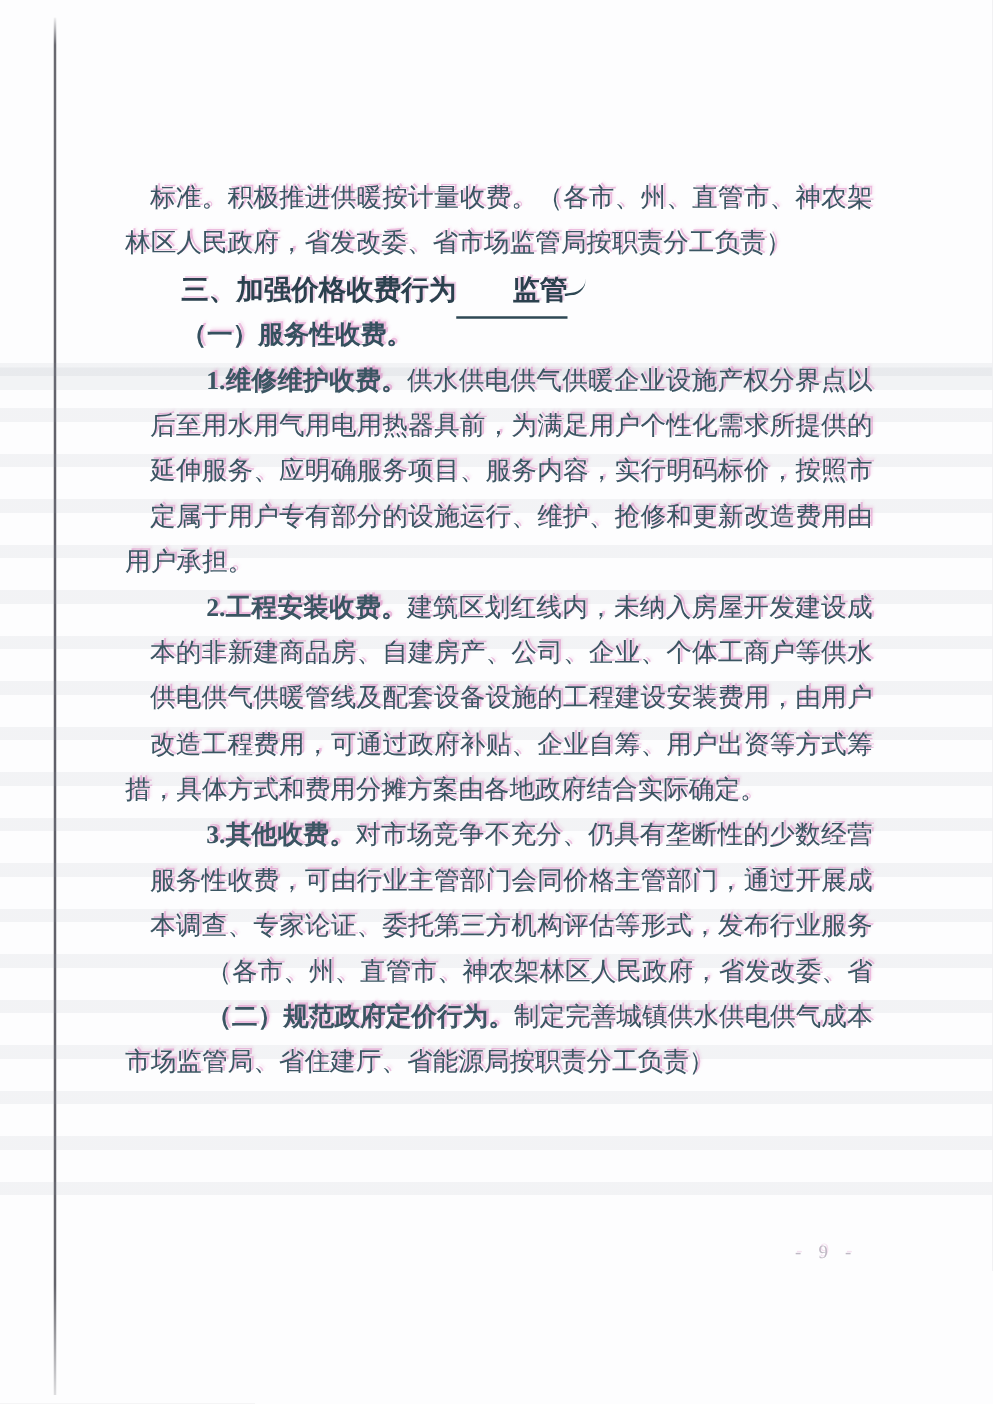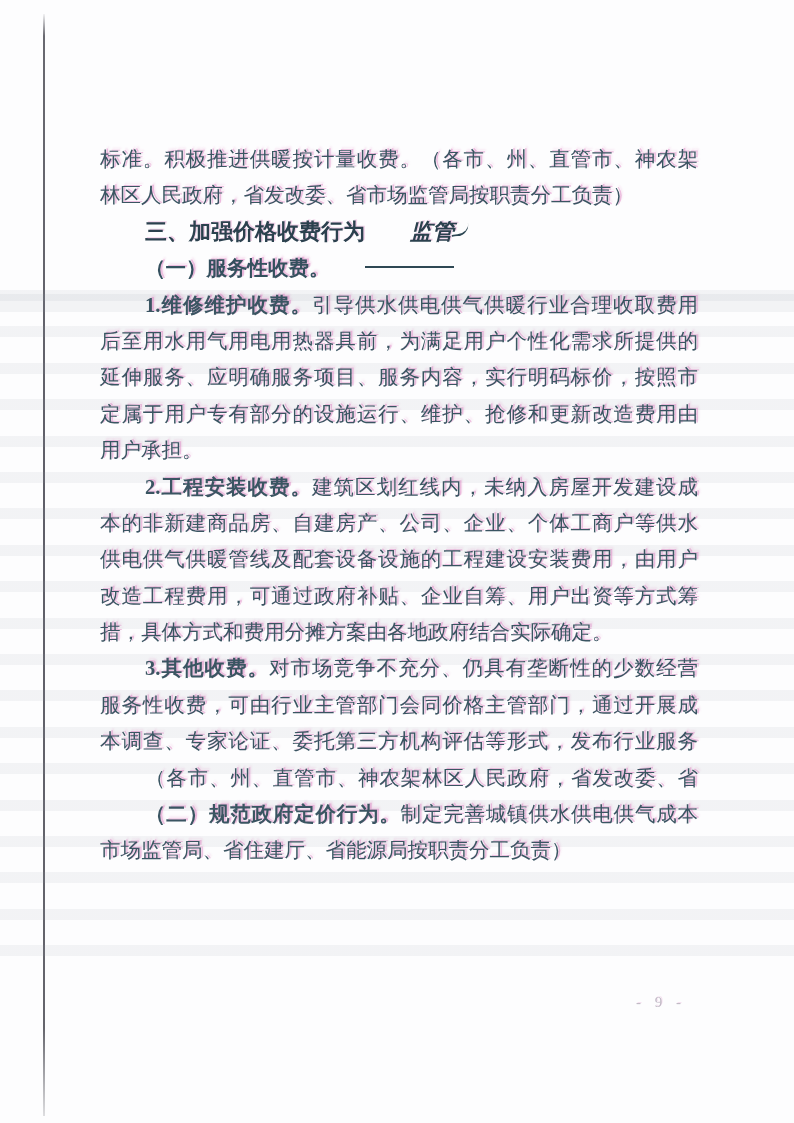--- a/index.html
+++ b/index.html
@@ -38,34 +38,33 @@
     color:#3a5562;
     font-size:20.5px;
     text-shadow:2px -1.5px 0 rgba(216,108,182,0.40), 3px -3px 2px rgba(216,108,182,0.16);
   }
   .line{
     line-height:36.4px;
     height:36.4px;
     white-space:normal;
     text-align:left;
   }
-  .j{ text-align:justify; text-align-last:justify; }
+  .j{ text-align:justify; text-align-last:justify;margin-left:20px; }
   .ind{ text-indent:45px; }
   .lead{ font-weight:bold; }
   .h3{
     font-family:"Liberation Sans","DejaVu Sans",sans-serif;
     font-weight:bold;font-size:22px;color:#2b414e;
     text-shadow:1.5px -1.5px 0 rgba(216,108,182,0.30);
   }
   .sub{ font-weight:600; color:#34505e; }
   .uword{
     display:inline-block;
     border-bottom:2.5px solid #2e4854;
-    padding-bottom:16px;
-    font-style:italic;
+    padding-bottom:3px;
   }
   .utail{
     display:inline-block;width:18px;height:10px;
     border-bottom:2px solid #2e4854;
     border-radius:0 0 14px 0;
     transform:translate(-3px,-3px) rotate(-6deg);
   }
   .page-number{
     position:absolute;left:636px;top:994px;width:110px;
     font-family:"Liberation Serif","DejaVu Serif",serif;
@@ -81,21 +80,21 @@
 
   <div class="scan-edge"></div>
   <div class="band-top"></div>
   <div class="streaks"></div>
 
   <div class="text-block">
     <div class="line j">标准。积极推进供暖按计量收费。（各市、州、直管市、神农架</div>
     <div class="line">林区人民政府，省发改委、省市场监管局按职责分工负责）</div>
     <div class="line ind h3"><span>三、加强价格收费行为</span><span class="uword">监管</span><span class="utail"></span></div>
     <div class="line ind sub">（一）服务性收费。</div>
-    <div class="line ind j"><span class="lead">1.维修维护收费。</span><span>引导供水供电供气供暖行业合理收取费用</span></div>
+    <div class="line ind j"><span class="lead">1.维修维护收费。</span><span>供水供电供气供暖企业设施产权分界点以</span></div>
     <div class="line j">后至用水用气用电用热器具前，为满足用户个性化需求所提供的</div>
     <div class="line j">延伸服务、应明确服务项目、服务内容，实行明码标价，按照市</div>
     <div class="line j">定属于用户专有部分的设施运行、维护、抢修和更新改造费用由</div>
     <div class="line">用户承担。</div>
     <div class="line ind j"><span class="lead">2.工程安装收费。</span><span>建筑区划红线内，未纳入房屋开发建设成</span></div>
     <div class="line j">本的非新建商品房、自建房产、公司、企业、个体工商户等供水</div>
     <div class="line j">供电供气供暖管线及配套设备设施的工程建设安装费用，由用户</div>
     <div class="line j">改造工程费用，可通过政府补贴、企业自筹、用户出资等方式筹</div>
     <div class="line">措，具体方式和费用分摊方案由各地政府结合实际确定。</div>
     <div class="line ind j"><span class="lead">3.其他收费。</span><span>对市场竞争不充分、仍具有垄断性的少数经营</span></div>

